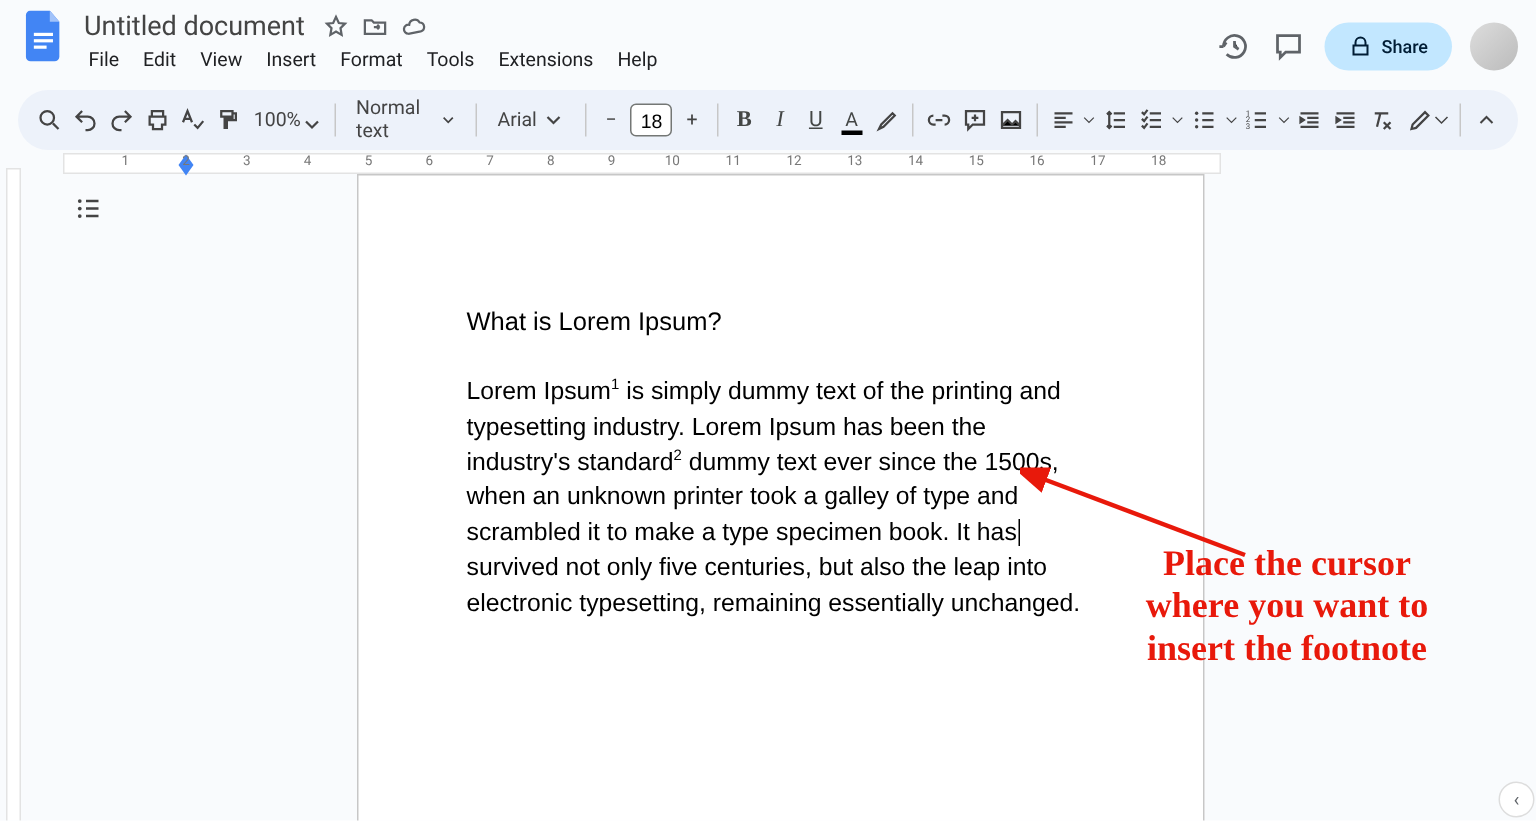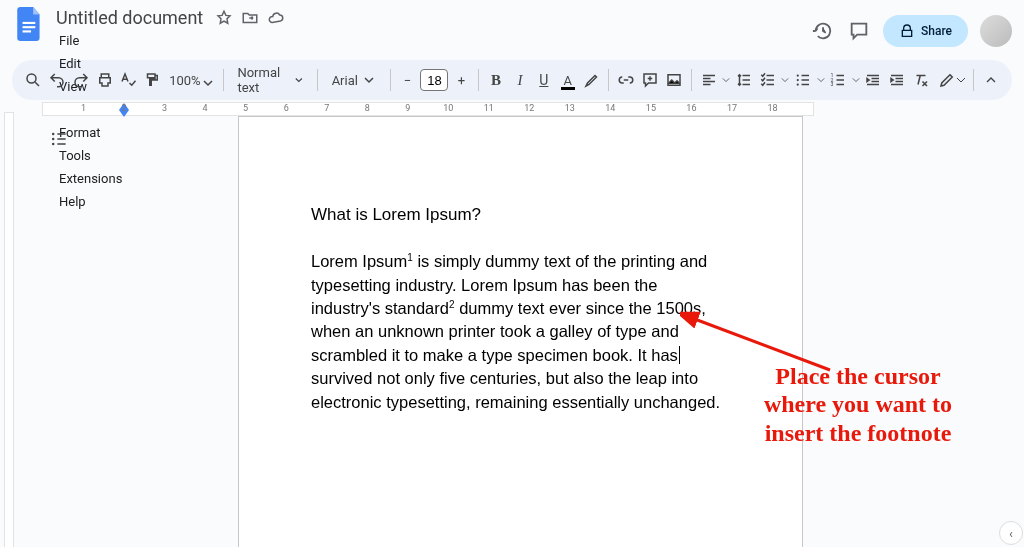--- a/index.html
+++ b/index.html
@@ -25,21 +25,21 @@
     margin-right: 4px;
   }
   .docs-logo svg { width: 26px; height: 34px; }
   .title-area { flex: 1; display: flex; flex-direction: column; }
   .title-row { display: flex; align-items: center; gap: 8px; }
   .doc-title {
     font-size: 18px; color: #444; padding: 1px 4px;
     border-radius: 4px;
   }
   .title-icon { color:#5f6368; width:18px; height:18px; display:flex; align-items:center; justify-content:center; }
-  .menu-row { display: flex; gap: 2px; margin-top: 1px; flex-direction: column; }
+  .menu-row { display: flex; gap: 2px; margin-top: 1px; }
   .menu-item { padding: 3px 7px; font-size: 13px; color:#202124; border-radius:4px; cursor:pointer;}
   .header-right { display:flex; align-items:center; gap:12px; }
   .hr-icon { width:24px; height:24px; display:flex; align-items:center; justify-content:center; color:#5f6368;}
   .share-btn {
     display:flex; align-items:center; gap:6px;
     background:#c2e7ff; color:#001d35;
     padding: 8px 16px; border-radius: 40px;
     font-size: 12px; font-weight:500;
   }
   .avatar { width:32px; height:32px; border-radius:50%; background: linear-gradient(135deg,#ddd,#bbb); }

